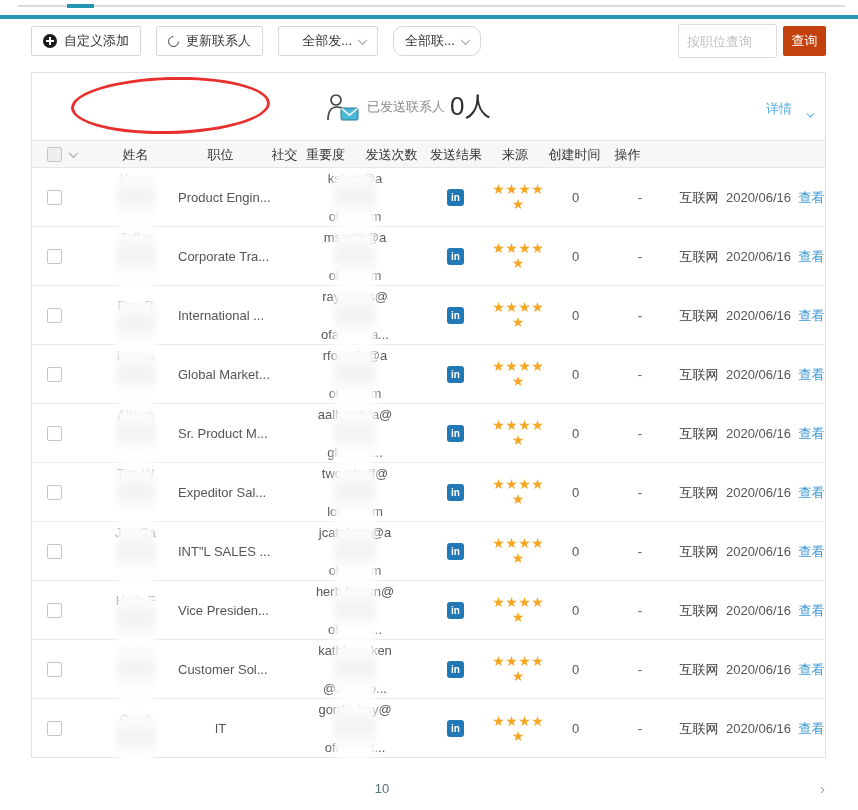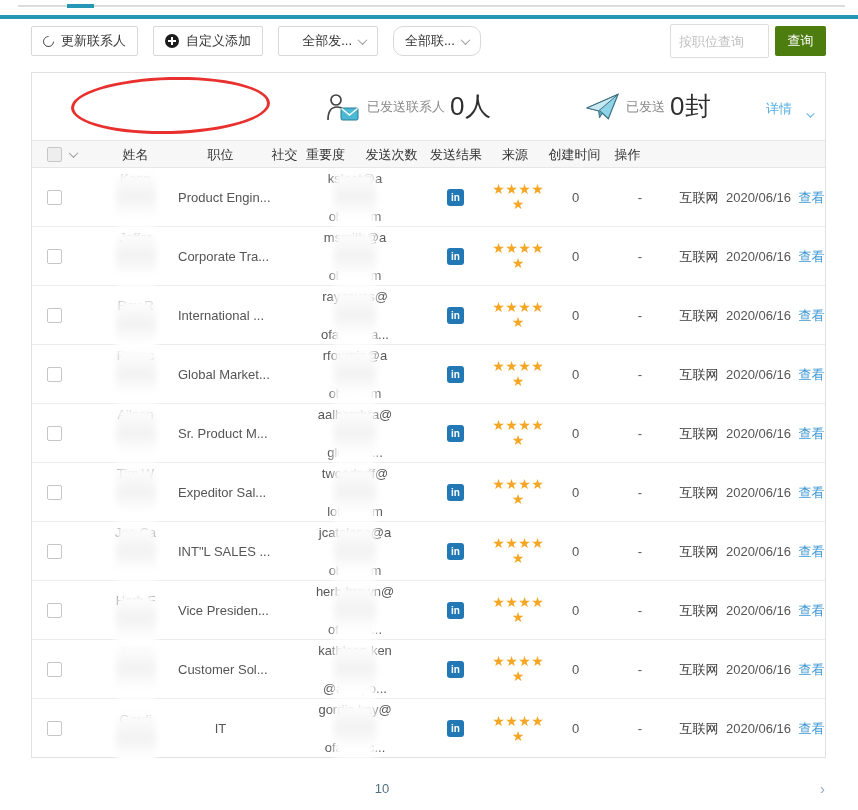--- a/index.html
+++ b/index.html
@@ -21,21 +21,21 @@
   .icon-plus { width:14px; height:14px; border-radius:50%; background:#1c1c1c; position:relative; display:inline-block; }
   .icon-plus::before { content:""; position:absolute; left:3px; top:6.2px; width:8px; height:1.6px; background:#fff; }
   .icon-plus::after  { content:""; position:absolute; left:6.2px; top:3px; width:1.6px; height:8px; background:#fff; }
   .dd { justify-content:space-between; }
   .dd1 { width:100px;justify-content:flex-end; } .dd2 { width:88px;border-radius:10px; }
   .chev { width:7px; height:7px; border-right:1.5px solid #9a9a9a; border-bottom:1.5px solid #9a9a9a;
     transform:rotate(45deg) translate(-1px,-1px); display:inline-block; }
   .tb-right { margin-left:auto; display:flex; align-items:center; gap:6px; }
   .search-input { width:99px; height:28px; border:1px solid #ddd; border-radius:2px; padding:16px 8px; font-size:13px; color:#333; }
   .search-input::placeholder { color:#c0c0c0; }
-  .search-btn { width:51px; height:30px; border:none; border-radius:2px; background:#4d7c0f; color:#fff; font-size:13px; cursor:pointer; }
+  .search-btn { width:43px; height:30px; border:none; border-radius:2px; background:#c2410c; color:#fff; font-size:13px; cursor:pointer; }
 
   
   .panel { position:absolute; top:72px; left:31px; width:795px; height:686px; border:1px solid #e1e1e1; background:#fff; }
 
   
   .stats { position:relative; height:67px; }
   .stat { position:absolute; display:flex; align-items:center; top:0; height:67px; }
   .stat .lbl { font-size:13px; color:#8a8a8a; margin:0 5px 0 7px; }
   .stat .val { font-size:26px; color:#2f2f2f; letter-spacing:0.5px; }
   .stat1 { left:57px; } .stat2 { left:294px; } .stat3 { left:554px; }
@@ -86,26 +86,26 @@
 <body>
 
 <div class="page">
 
   <div class="tabline">
     <div class="indicator"></div>
   </div>
 
   <div class="toolbar">
     <button class="btn">
+      <span class="icon-plus"></span>
+      <span>自定义添加</span>
+    </button>
+    <button class="btn">
       <span class="icon-refresh"></span>
       <span>更新联系人</span>
-    </button>
-    <button class="btn">
-      <span class="icon-plus"></span>
-      <span>自定义添加</span>
     </button>
     <button class="btn dd dd1">
       <span>全部发...</span>
       <span class="chev"></span>
     </button>
     <button class="btn dd dd2">
       <span>全部联...</span>
       <span class="chev"></span>
     </button>
     <div class="tb-right">
@@ -124,29 +124,20 @@
         <svg width="34" height="30" viewBox="0 0 34 30">
           <circle cx="10" cy="8" r="5" fill="#fff" stroke="#444" stroke-width="1.7"></circle>
           <path d="M2 28 Q2 15 11 15 Q15 15 17 17" fill="none" stroke="#444" stroke-width="1.7"></path>
           <rect x="15" y="16" width="17" height="12" rx="1.5" fill="#4cb9d4" stroke="#2a7d99" stroke-width="1"></rect>
           <polyline points="15.5,16.5 23.5,23 31.5,16.5" fill="none" stroke="#fff" stroke-width="1.4"></polyline>
         </svg>
         <span class="lbl">已发送联系人</span>
         <span class="val">0人</span>
       </div>
 
-      <div class="stat stat3">
-        <svg width="33" height="28" viewBox="0 0 34 28">
-          <polygon points="1,15 33,1 23,26 14,18" fill="#8ed4e6" stroke="#3a6b80" stroke-width="1.2"></polygon>
-          <polygon points="1,15 33,1 13,18" fill="#c8e9f2" stroke="#3a6b80" stroke-width="1"></polygon>
-          <polyline points="13,18 14,25 17,20" fill="#5da7bd" stroke="#3a6b80" stroke-width="1"></polyline>
-        </svg>
-        <span class="lbl">已发送</span>
-        <span class="val">0封</span>
-      </div>
 
       <div class="detail-link">
         <span>详情</span>
         <span class="chev-blue"></span>
       </div>
     </div>
 
     <div class="thead">
       <div class="hcell c-check">
         <div class="checkbox"></div>

